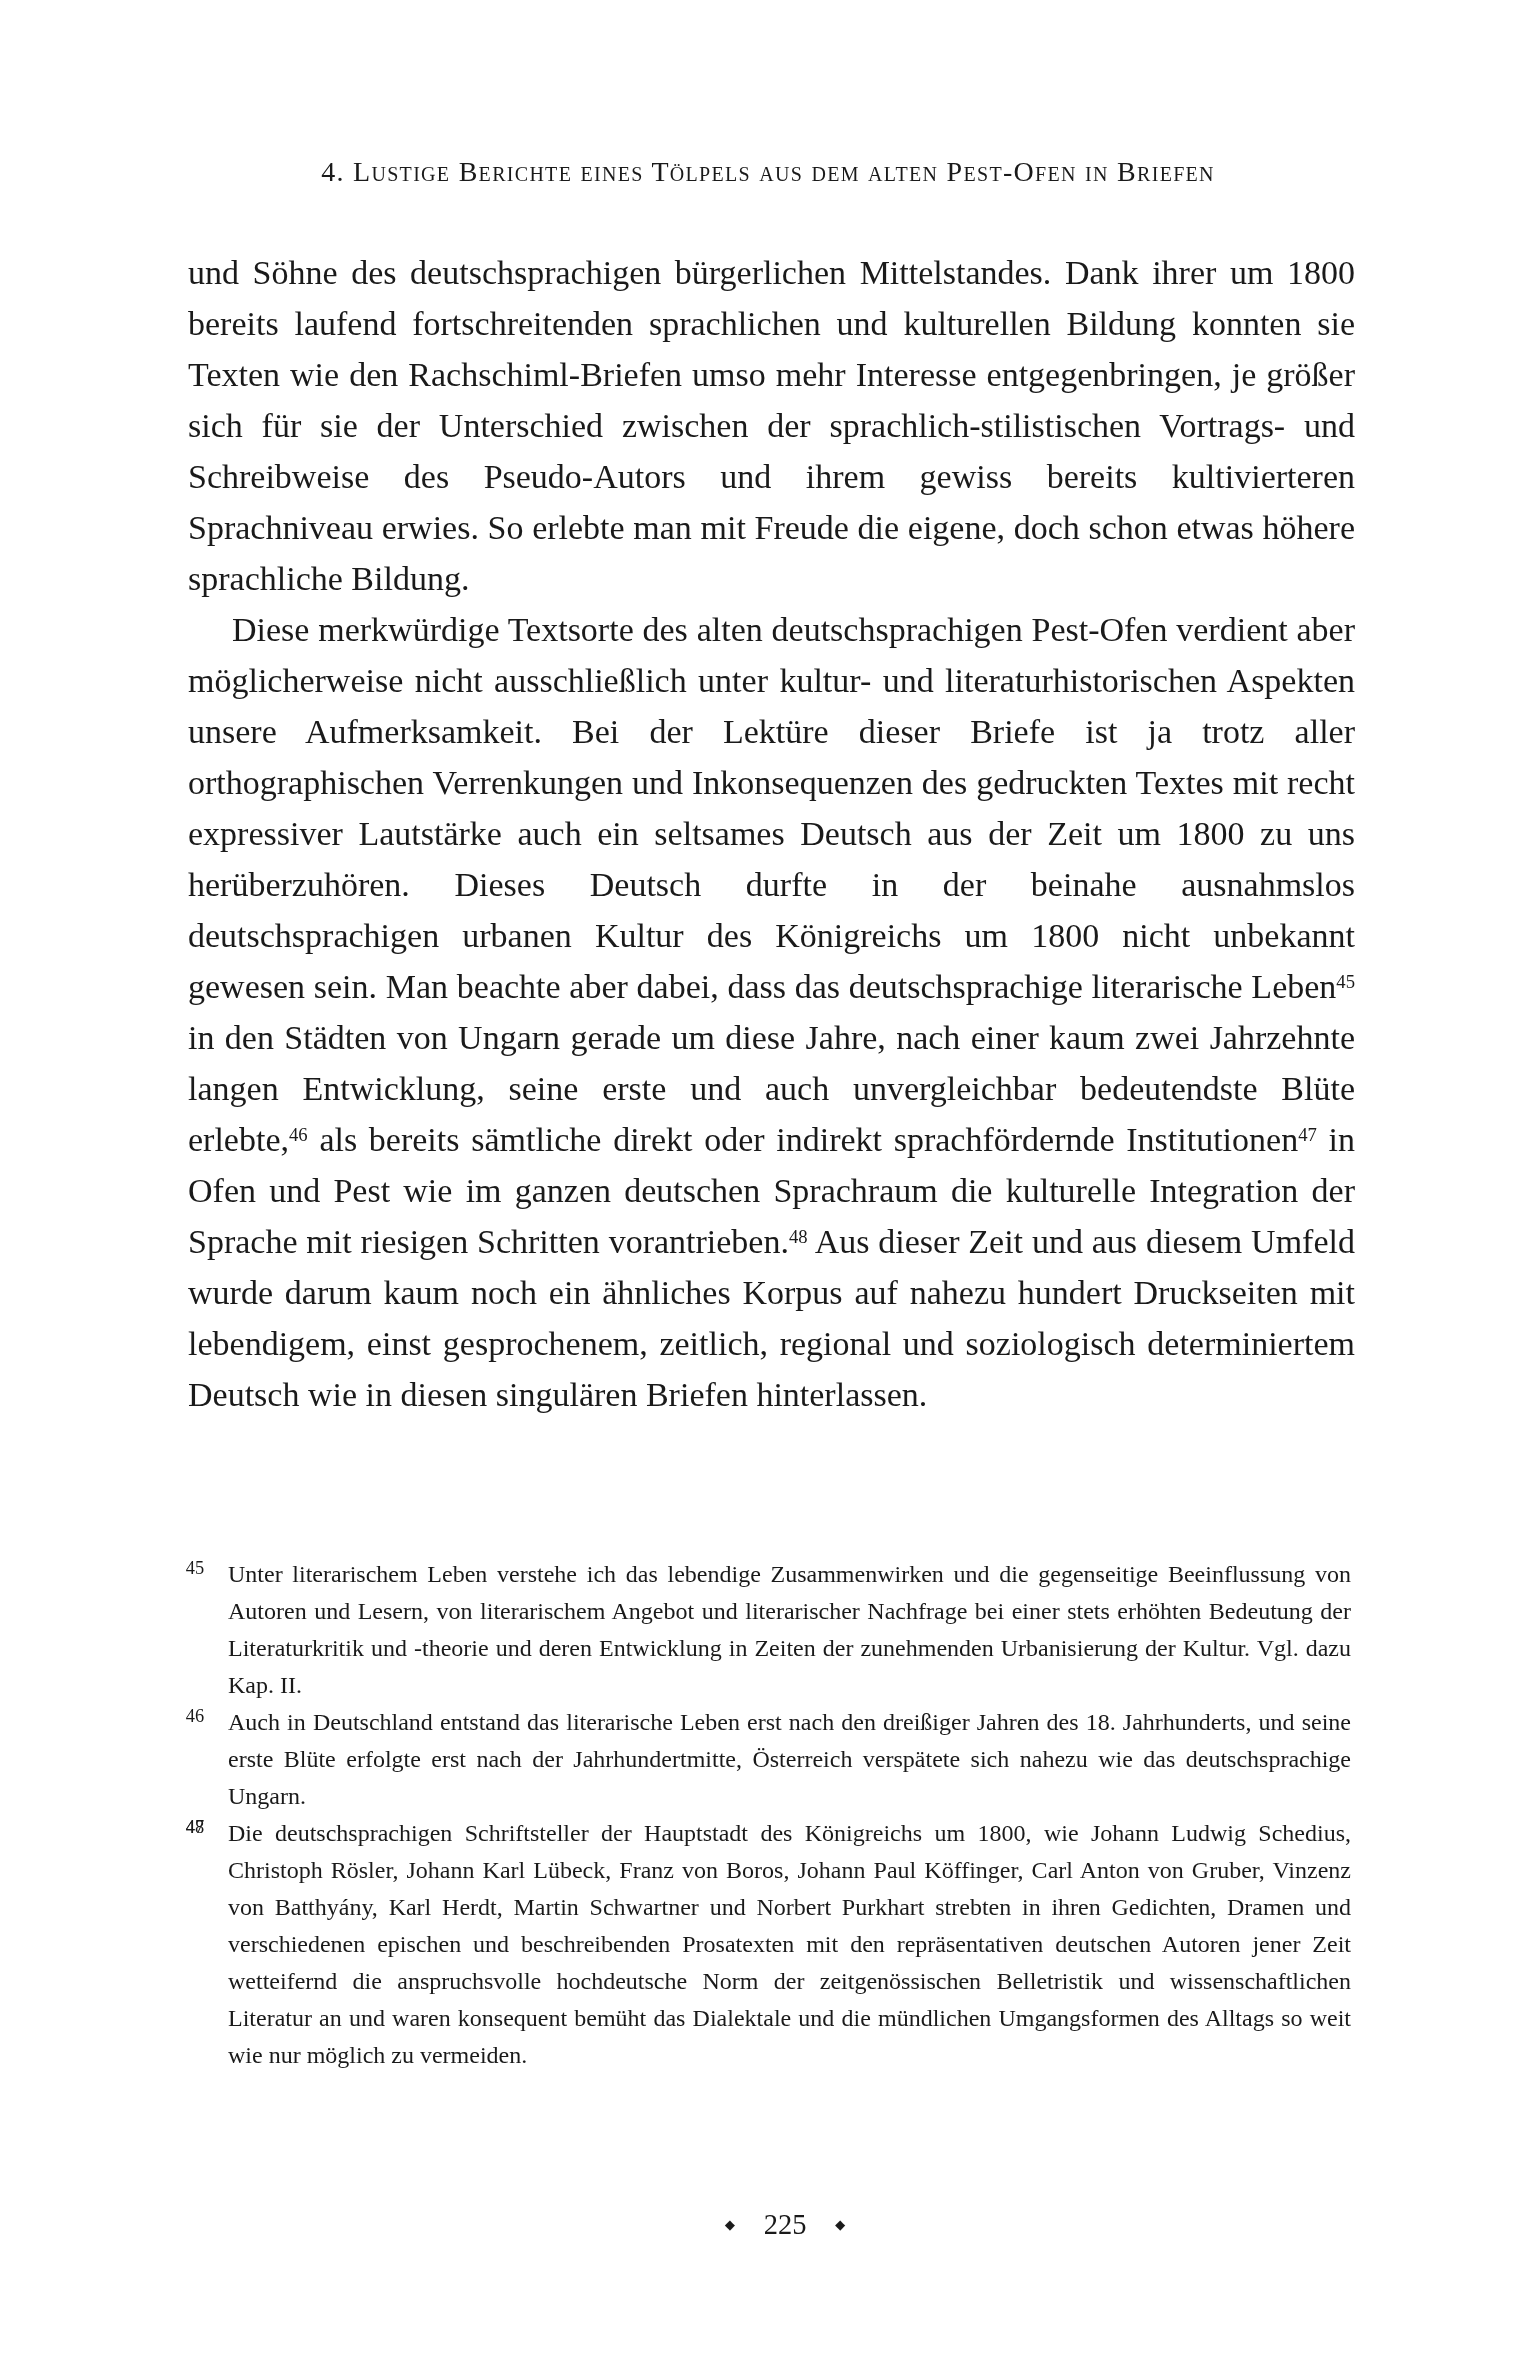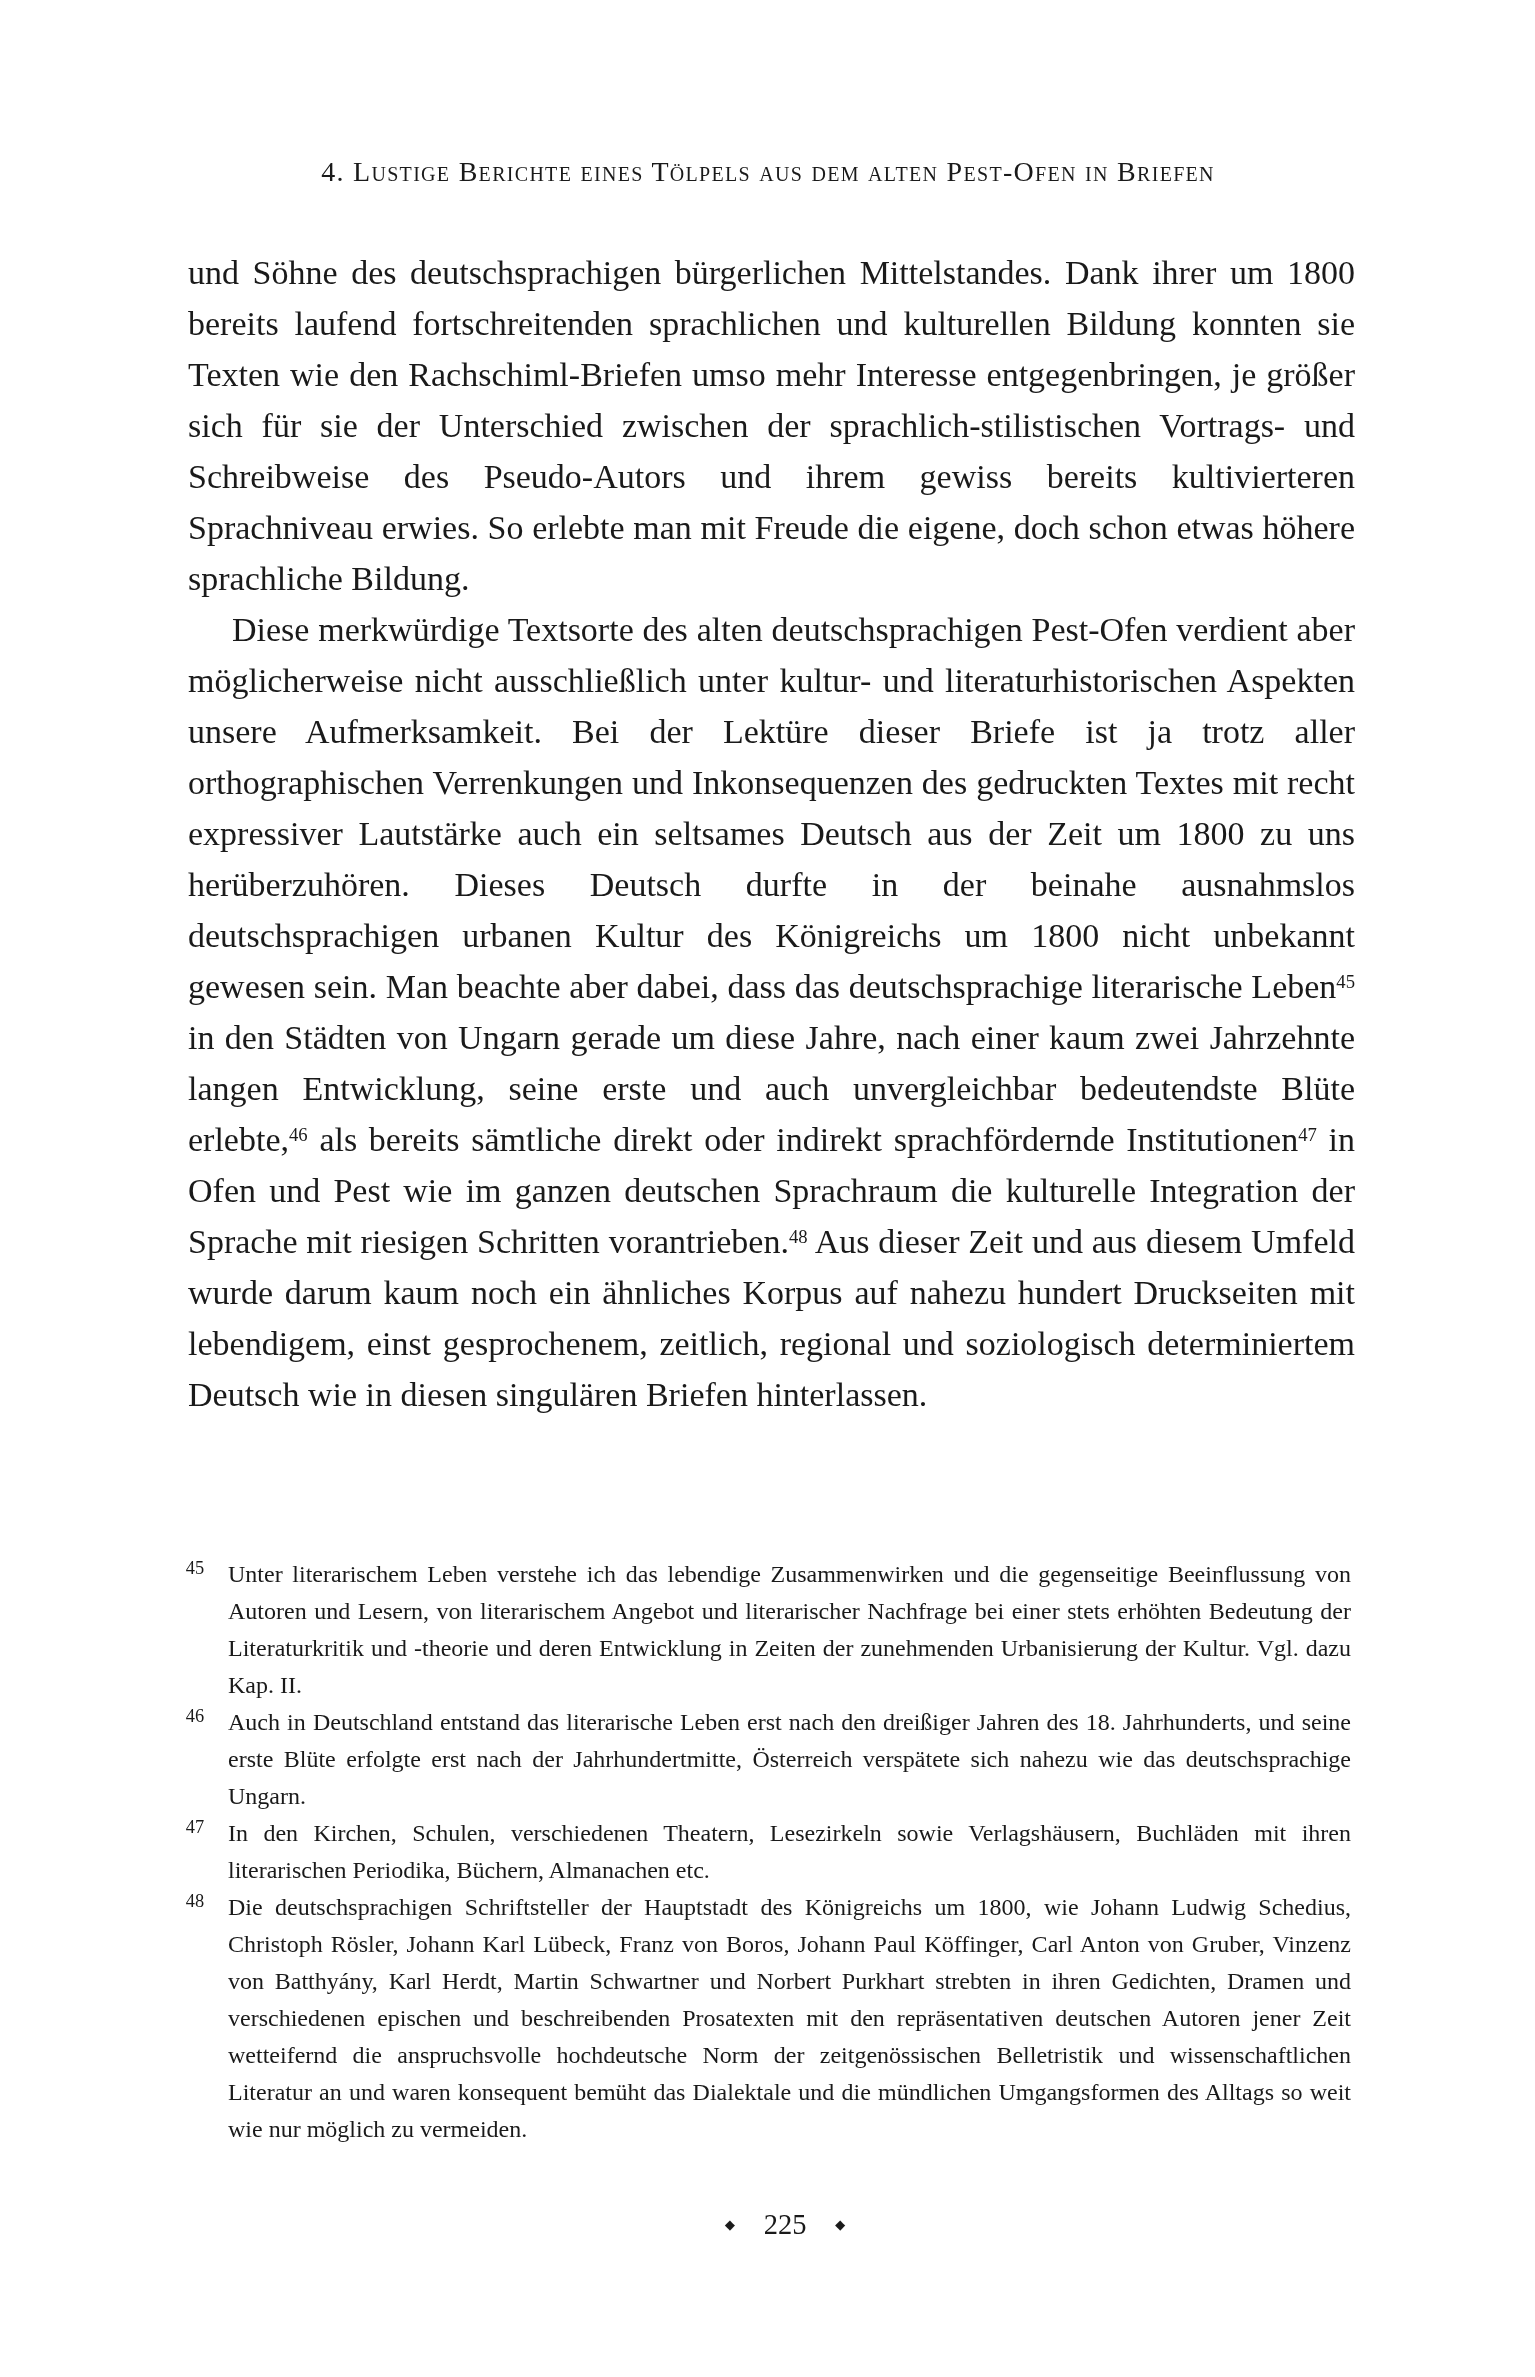--- a/index.html
+++ b/index.html
@@ -96,21 +96,21 @@
   <div class="running-header">4. Lustige Berichte eines Tölpels aus dem alten Pest-Ofen in Briefen</div>
 
   <div class="body-text">
       <p class="">und Söhne des deutschsprachigen bürgerlichen Mittelstandes. Dank ihrer um 1800 bereits laufend fortschreitenden sprachlichen und kulturellen Bildung konnten sie Texten wie den Rachschiml-Briefen umso mehr Interesse entgegenbringen, je größer sich für sie der Unterschied zwischen der sprachlich-stilistischen Vortrags- und Schreibweise des Pseudo-Autors und ihrem gewiss bereits kultivierteren Sprachniveau erwies. So erlebte man mit Freude die eigene, doch schon etwas höhere sprachliche Bildung.</p>
       <p class="indent">Diese merkwürdige Textsorte des alten deutschsprachigen Pest-Ofen verdient aber möglicherweise nicht ausschließlich unter kultur- und literaturhistorischen Aspekten unsere Aufmerksamkeit. Bei der Lektüre dieser Briefe ist ja trotz aller orthographischen Verrenkungen und Inkonsequenzen des gedruckten Textes mit recht expressiver Lautstärke auch ein seltsames Deutsch aus der Zeit um 1800 zu uns herüberzuhören. Dieses Deutsch durfte in der beinahe ausnahmslos deutschsprachigen urbanen Kultur des Königreichs um 1800 nicht unbekannt gewesen sein. Man beachte aber dabei, dass das deutschsprachige literarische Leben<sup>45</sup> in den Städten von Ungarn gerade um diese Jahre, nach einer kaum zwei Jahrzehnte langen Entwicklung, seine erste und auch unvergleichbar bedeutendste Blüte erlebte,<sup>46</sup> als bereits sämtliche direkt oder indirekt sprachfördernde Institutionen<sup>47</sup> in Ofen und Pest wie im ganzen deutschen Sprachraum die kulturelle Integration der Sprache mit riesigen Schritten vorantrieben.<sup>48</sup> Aus dieser Zeit und aus diesem Umfeld wurde darum kaum noch ein ähnliches Korpus auf nahezu hundert Druckseiten mit lebendigem, einst gesprochenem, zeitlich, regional und soziologisch determiniertem Deutsch wie in diesen singulären Briefen hinterlassen.</p>
     </div>
 
   <div class="footnotes">
       <div class="footnote"><span class="fn-num">45</span><span class="fn-text">Unter literarischem Leben verstehe ich das lebendige Zusammenwirken und die gegenseitige Beeinflussung von Autoren und Lesern, von literarischem Angebot und literarischer Nachfrage bei einer stets erhöhten Bedeutung der Literaturkritik und -theorie und deren Entwicklung in Zeiten der zunehmenden Urbanisierung der Kultur. Vgl. dazu Kap. II.</span></div>
       <div class="footnote"><span class="fn-num">46</span><span class="fn-text">Auch in Deutschland entstand das literarische Leben erst nach den dreißiger Jahren des 18. Jahrhunderts, und seine erste Blüte erfolgte erst nach der Jahrhundertmitte, Österreich verspätete sich nahezu wie das deutschsprachige Ungarn.</span></div>
-      <div class="footnote"><span class="fn-num">47</span><span class="fn-text">In den Kirchen, Schulen, verschiedenen Theatern, Lesezirkeln sowie Verlagshäusern, Buchläden mit ihren literarischen Periodika, Büchern, Almanachen etc.</span></div>
+      <div class="footnote"><span class="fn-num">47</span></div>
       <div class="footnote"><span class="fn-num">48</span><span class="fn-text">Die deutschsprachigen Schriftsteller der Hauptstadt des Königreichs um 1800, wie Johann Ludwig Schedius, Christoph Rösler, Johann Karl Lübeck, Franz von Boros, Johann Paul Köffinger, Carl Anton von Gruber, Vinzenz von Batthyány, Karl Herdt, Martin Schwartner und Norbert Purkhart strebten in ihren Gedichten, Dramen und verschiedenen epischen und beschreibenden Prosatexten mit den repräsentativen deutschen Autoren jener Zeit wetteifernd die anspruchsvolle hochdeutsche Norm der zeitgenössischen Belletristik und wissenschaftlichen Literatur an und waren konsequent bemüht das Dialektale und die mündlichen Umgangsformen des Alltags so weit wie nur möglich zu vermeiden.</span></div>
     </div>
 
   <div class="page-number">
     <span class="ornament left">◆</span><span>225</span><span class="ornament right">◆</span>
   </div>
 
 </div>
 
 

